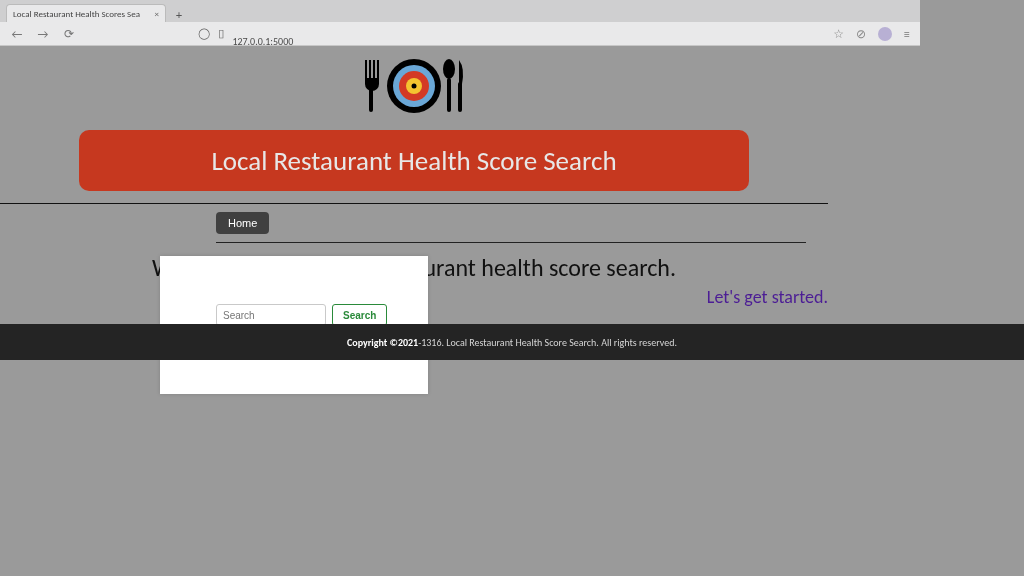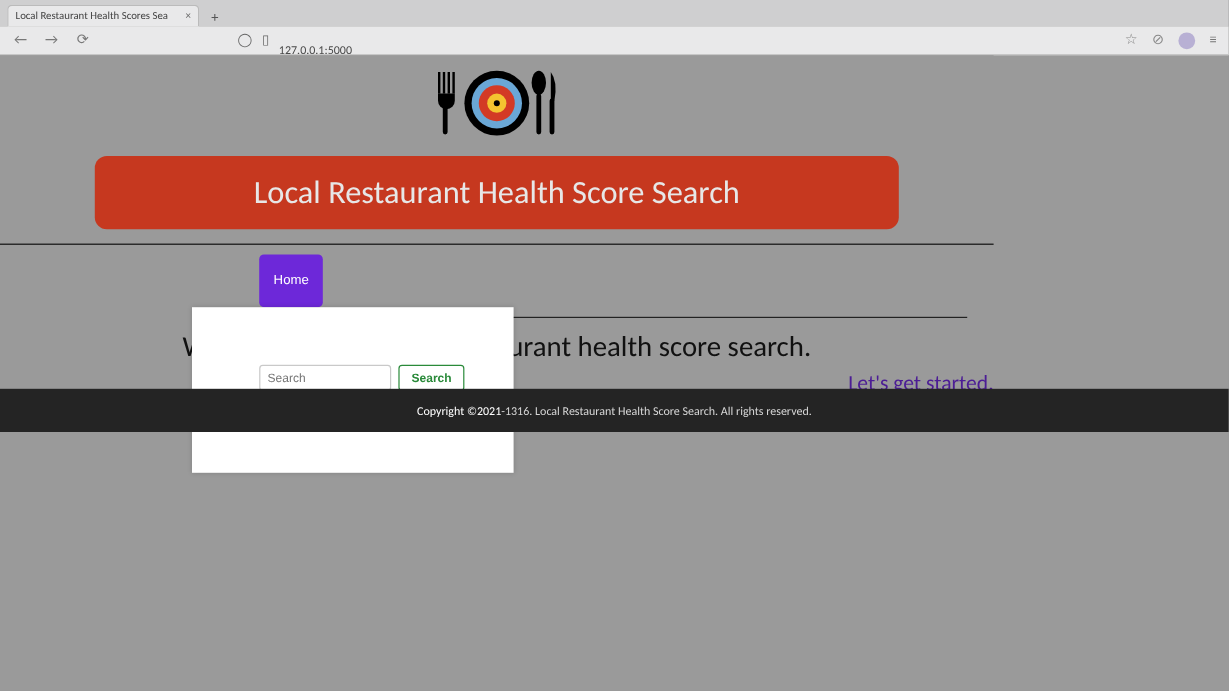--- a/index.html
+++ b/index.html
@@ -1,19 +1,19 @@
 <!DOCTYPE html>
 <html><head>
 <meta charset="utf-8">
 <style>
   * { box-sizing: border-box; margin: 0; padding: 0; }
   html, body { width: 1024px; height: 576px; overflow: hidden; font-family: "Gill Sans", "Gill Sans MT", Calibri, sans-serif; background:#9a9a9a; }
 
   
-  .chrome { width: 1024px; }
+  .chrome { width: 920px; }
   .tabbar { height: 22px; background:#cfcfd0; display:flex; align-items:flex-end; padding-left:6px; gap:4px;}
   .tab { height:18px; background:#e9e9ea; border-top-left-radius:4px;border-top-right-radius:4px; font-size:9px; display:flex; align-items:center; padding:0 6px; min-width:160px; color:#444; border:1px solid #bbb; border-bottom:none;}
   .tab .tab-close{margin-left:auto; font-size:9px; color:#666;}
   .newtab{ font-size:12px; color:#555; padding:0 6px; }
   .navbar{ height:24px; background:#e9e9ea; display:flex; align-items:center; padding:0 10px; gap:12px; border-bottom:1px solid #c7c7c7;}
   .nav-icn{ color:#777; font-size:12px; width:14px; text-align:center; }
   .urlwrap{ flex:1; display:flex; align-items:center; gap:8px; padding-left:110px;}
   .url-icn{ font-size:11px; color:#666;}
   .url{ font-size:10px; color:#4a4a4a;margin-top:16px; }
   .right-icns{display:flex;align-items:center;gap:12px; margin-left:auto;}
@@ -22,32 +22,32 @@
   .avatar{width:14px;height:14px;border-radius:50%;background:#b8b0d4;}
   .hamburger{color:#777;font-size:12px;}
 
   
   .viewport{ width:828px; height:530px; background:#9a9a9a; position:relative;}
   .logo-row{ display:flex; justify-content:center; padding-top:10px;}
   .logo{ position:relative; width:110px; height:60px; display:flex; align-items:center; justify-content:center; gap:4px;}
   .hero{ margin:14px auto 0; width:670px; background:#c6381f; color:#e7e7e7; border-radius:10px; text-align:center; font-size:27px; font-weight:400; padding:14px 10px; }
   .divider{ border-top:1px solid #111; margin-top:12px;}
   .home-row{ padding:8px 0 0 216px;}
-  .home-btn{ background:#6d28d9; color:#fff; font-size:11px; padding:16px 12px; border-radius:4px; border:none;}
+  .home-btn{ background:#404040; color:#fff; font-size:11px; padding:5px 12px; border-radius:4px; border:none;}
   .thin-line{ height:1px; background:#222; width:590px; margin:8px 0 0 216px;}
   .headline{ text-align:center; font-size:24px; color:#111; margin-top:10px;}
   .subhead{ text-align:right; font-size:18px; color:#4c1d95; margin-top:4px;}
 
   .card{ position:absolute; left:160px; top:210px; width:268px; height:138px; background:#fff; box-shadow:0 0 4px rgba(0,0,0,.15);}
   .search-row{ position:absolute; left:56px; top:48px; display:flex; gap:6px; align-items:center;}
   .search-row input{ width:110px; height:22px; border:1px solid #c9c9c9; border-radius:3px; font-size:10px; padding:0 6px; color:#777;}
   .search-row button{ height:22px; border:1px solid #2a8a3a; background:#fff; color:#2a8a3a; font-size:10px; padding:0 10px; border-radius:3px; font-weight:600;}
 
   .footer{ position:absolute; left:0; top:278px; width:1024px; height:36px; background:#242424; color:#d5d5d5; font-size:10px; display:flex; align-items:center; justify-content:center;}
-  .footer b{color:#fff; font-weight:400;}
+  .footer b{color:#fff; font-weight:700;}
 </style>
 </head>
 <body>
 
 <div class="chrome">
   <div class="tabbar">
     <div class="tab">
       <span>Local Restaurant Health Scores Sea</span>
       <span class="tab-close">×</span>
     </div>

